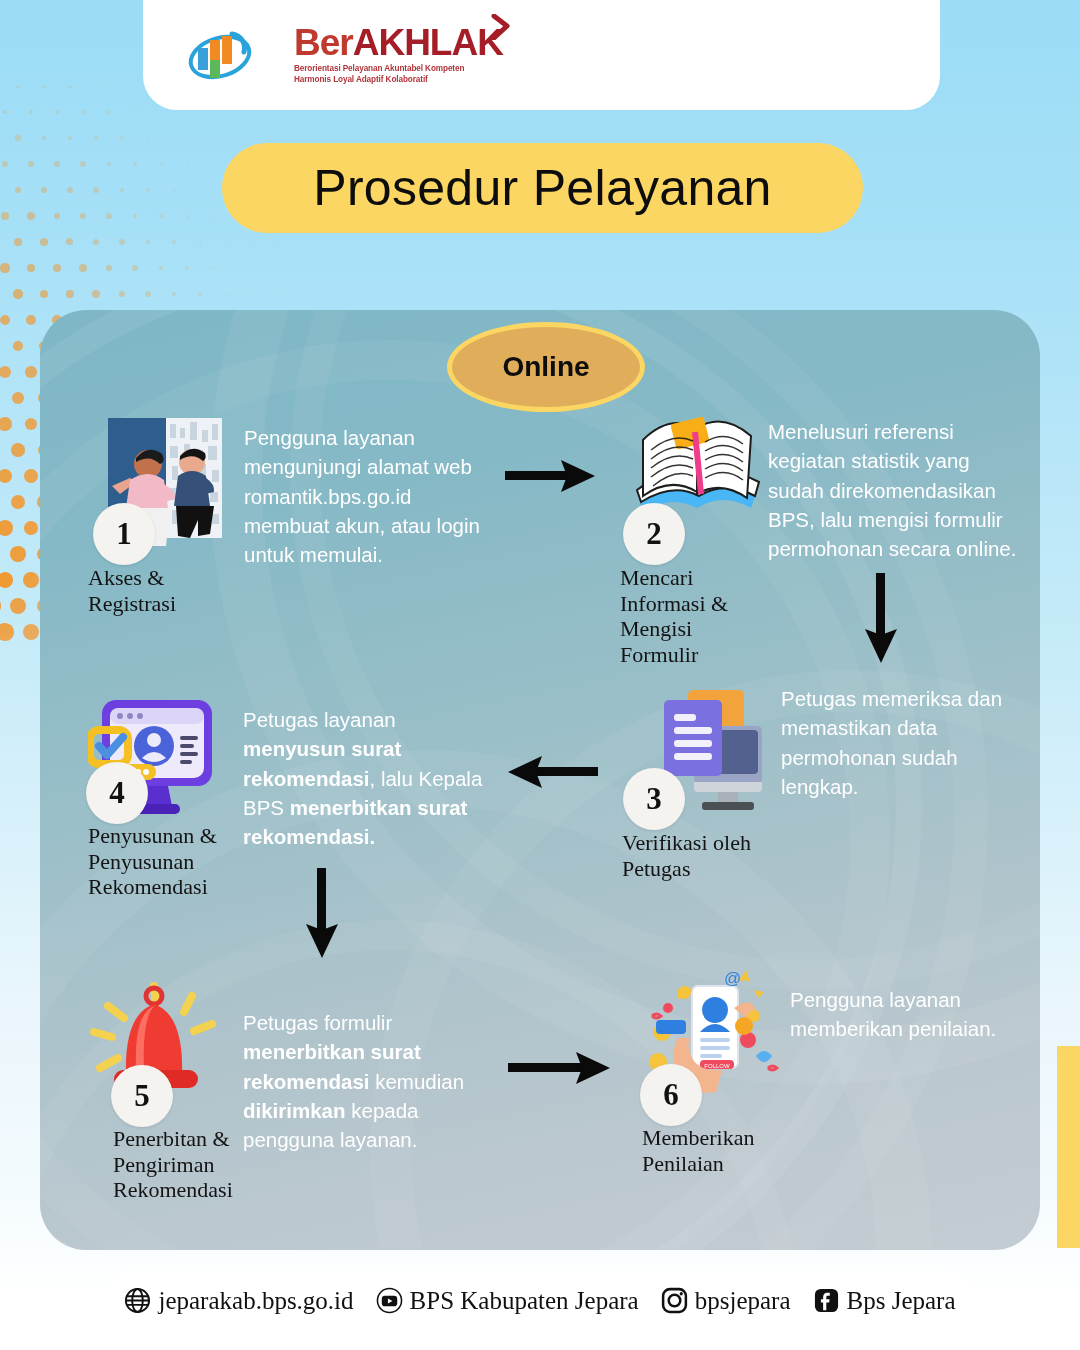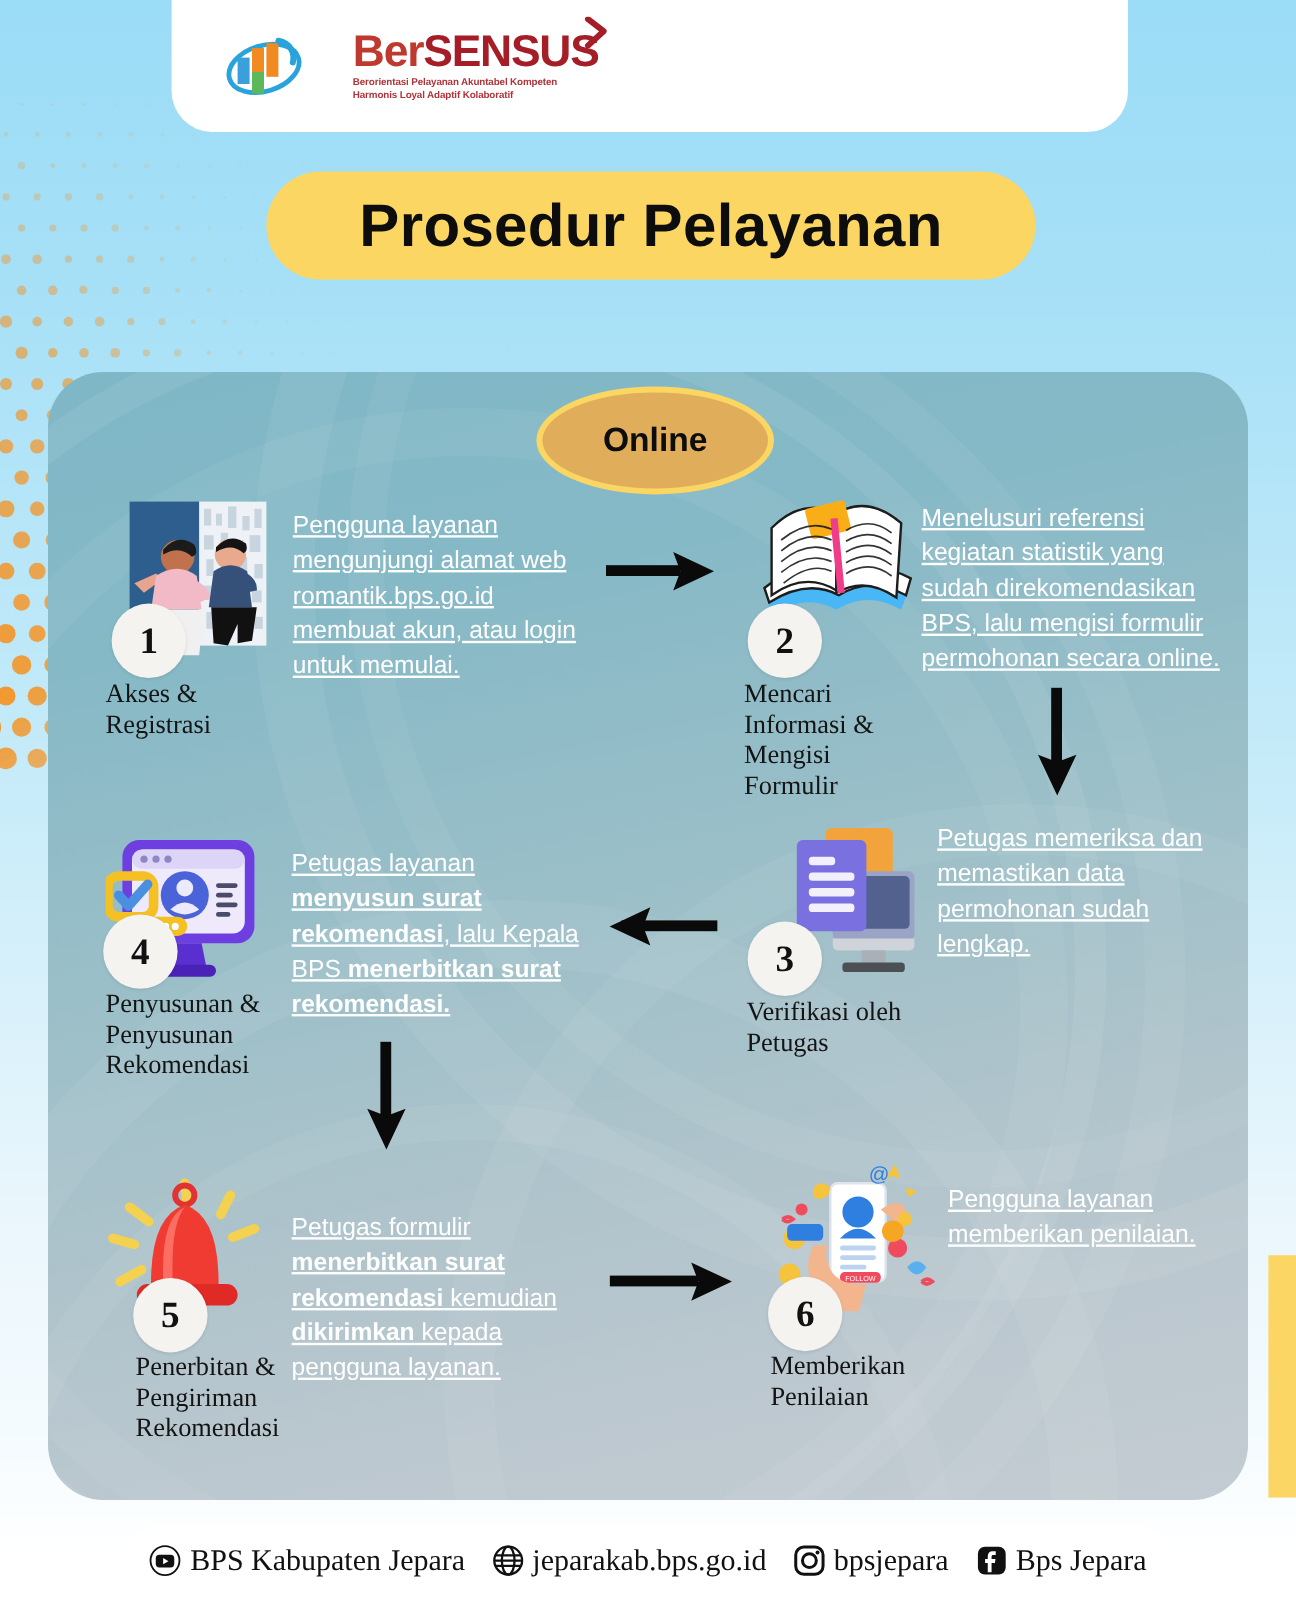--- a/index.html
+++ b/index.html
@@ -57,21 +57,21 @@
     font-size:17px;letter-spacing:6px;color:#c98a34;display:block;margin-top:2px;
   }
 
   
   .title-pill{
     position:absolute;left:222px;top:143px;width:641px;height:90px;
     background:#fbd663;border-radius:45px;
     display:flex;align-items:center;justify-content:center;
   }
   .title-pill h1{
-    margin:0;font-size:50px;font-weight:bold;color:#0d0d0d;letter-spacing:.3px;
+    margin:0;font-size:50px;font-weight:normal;color:#0d0d0d;letter-spacing:.3px;
   }
 
   
   .main-card{
     position:absolute;left:40px;top:310px;width:1000px;height:940px;
     border-radius:46px;overflow:hidden;
     background:linear-gradient(168deg,#7fb7c6 0%,#86b9c6 22%,#9bbfc8 46%,#aec3cb 66%,#bcc8cf 84%,#c3ccd2 100%);
   }
   .arcs{position:absolute;inset:0;}
   .arcs div{position:absolute;border-radius:50%;}
@@ -93,21 +93,21 @@
     box-shadow:0 1px 3px rgba(0,0,0,.10);
   }
   .num-badge span{
     font-family:"Liberation Serif",serif;font-size:31px;font-weight:bold;color:#111;
   }
   .step-label{
     position:absolute;font-family:"Liberation Serif",serif;font-size:22px;
     line-height:1.16;color:#141414;white-space:pre-line;
   }
   .step-desc{
-    position:absolute;font-size:20.5px;line-height:1.43;color:#ffffff;text-decoration:underline;
+    position:absolute;font-size:20.5px;line-height:1.43;color:#ffffff;
   }
   .step-desc b{font-weight:bold;}
 
   
   .arrow{position:absolute;}
 
   
   .yellow-bar{
     position:absolute;left:1057px;top:1046px;width:30px;height:202px;background:#fbd664;
   }
@@ -400,21 +400,21 @@
           <rect x="22" y="14" width="10" height="30" fill="#f18a21"></rect>
           <rect x="22" y="34" width="10" height="18" fill="#5bb85b"></rect>
           <rect x="34" y="10" width="10" height="28" fill="#f18a21"></rect>
           <path d="M44 8 C54 10 58 18 56 26" fill="none" stroke="#29a3dc" stroke-width="5" stroke-linecap="round"></path>
         </svg>
       </div>
     </div>
 
     <div class="logo-akhlak">
       <div class="akhlak-word">
-        <span class="ber">Ber</span><span>SENSUS</span>
+        <span class="ber">Ber</span><span>AKHLAK</span>
         <svg class="akhlak-tick" viewBox="0 0 22 26">
           <path d="M4 2 L17 12 L4 24" fill="none" stroke="#a51d26" stroke-width="5" stroke-linecap="round" stroke-linejoin="round"></path>
         </svg>
       </div>
       <div class="akhlak-sub">Berorientasi Pelayanan Akuntabel Kompeten
 Harmonis Loyal Adaptif Kolaboratif</div>
     </div>
 
   </div>
 
@@ -688,34 +688,34 @@
 Penilaian</div>
     <div class="step-desc" style="left:790px;top:985px;width:240px;"><span>Pengguna layanan memberikan penilaian.</span></div>
   </div>
 
   <div class="yellow-bar"></div>
 
   <div class="footer">
 
     <div class="foot-item">
       <svg class="foot-ico" viewBox="0 0 28 28">
+        <circle cx="14" cy="14" r="12" fill="none" stroke="#111" stroke-width="2"></circle>
+        <ellipse cx="14" cy="14" rx="5.5" ry="12" fill="none" stroke="#111" stroke-width="2"></ellipse>
+        <path d="M2.6 9.5h22.8M2.6 18.5h22.8M2 14h24" stroke="#111" stroke-width="2"></path>
+      </svg>
+      <span class="txt">jeparakab.bps.go.id</span>
+    </div>
+
+    <div class="foot-item">
+      <svg class="foot-ico" viewBox="0 0 28 28">
         <circle cx="14" cy="14" r="12.5" fill="none" stroke="#111" stroke-width="1.6"></circle>
         <rect x="6" y="9" width="16" height="11" rx="3.2" fill="#111"></rect>
         <path d="M12.4 11.8 L17 14.5 L12.4 17.2 Z" fill="#fff"></path>
       </svg>
       <span class="txt">BPS Kabupaten Jepara</span>
-    </div>
-
-    <div class="foot-item">
-      <svg class="foot-ico" viewBox="0 0 28 28">
-        <circle cx="14" cy="14" r="12" fill="none" stroke="#111" stroke-width="2"></circle>
-        <ellipse cx="14" cy="14" rx="5.5" ry="12" fill="none" stroke="#111" stroke-width="2"></ellipse>
-        <path d="M2.6 9.5h22.8M2.6 18.5h22.8M2 14h24" stroke="#111" stroke-width="2"></path>
-      </svg>
-      <span class="txt">jeparakab.bps.go.id</span>
     </div>
 
     <div class="foot-item">
       <svg class="foot-ico" viewBox="0 0 28 28">
         <rect x="2.2" y="2.2" width="23.6" height="23.6" rx="7" fill="none" stroke="#111" stroke-width="2.6"></rect>
         <circle cx="14" cy="14" r="6" fill="none" stroke="#111" stroke-width="2.6"></circle>
         <circle cx="21" cy="7" r="1.7" fill="#111"></circle>
       </svg>
       <span class="txt">bpsjepara</span>
     </div>

